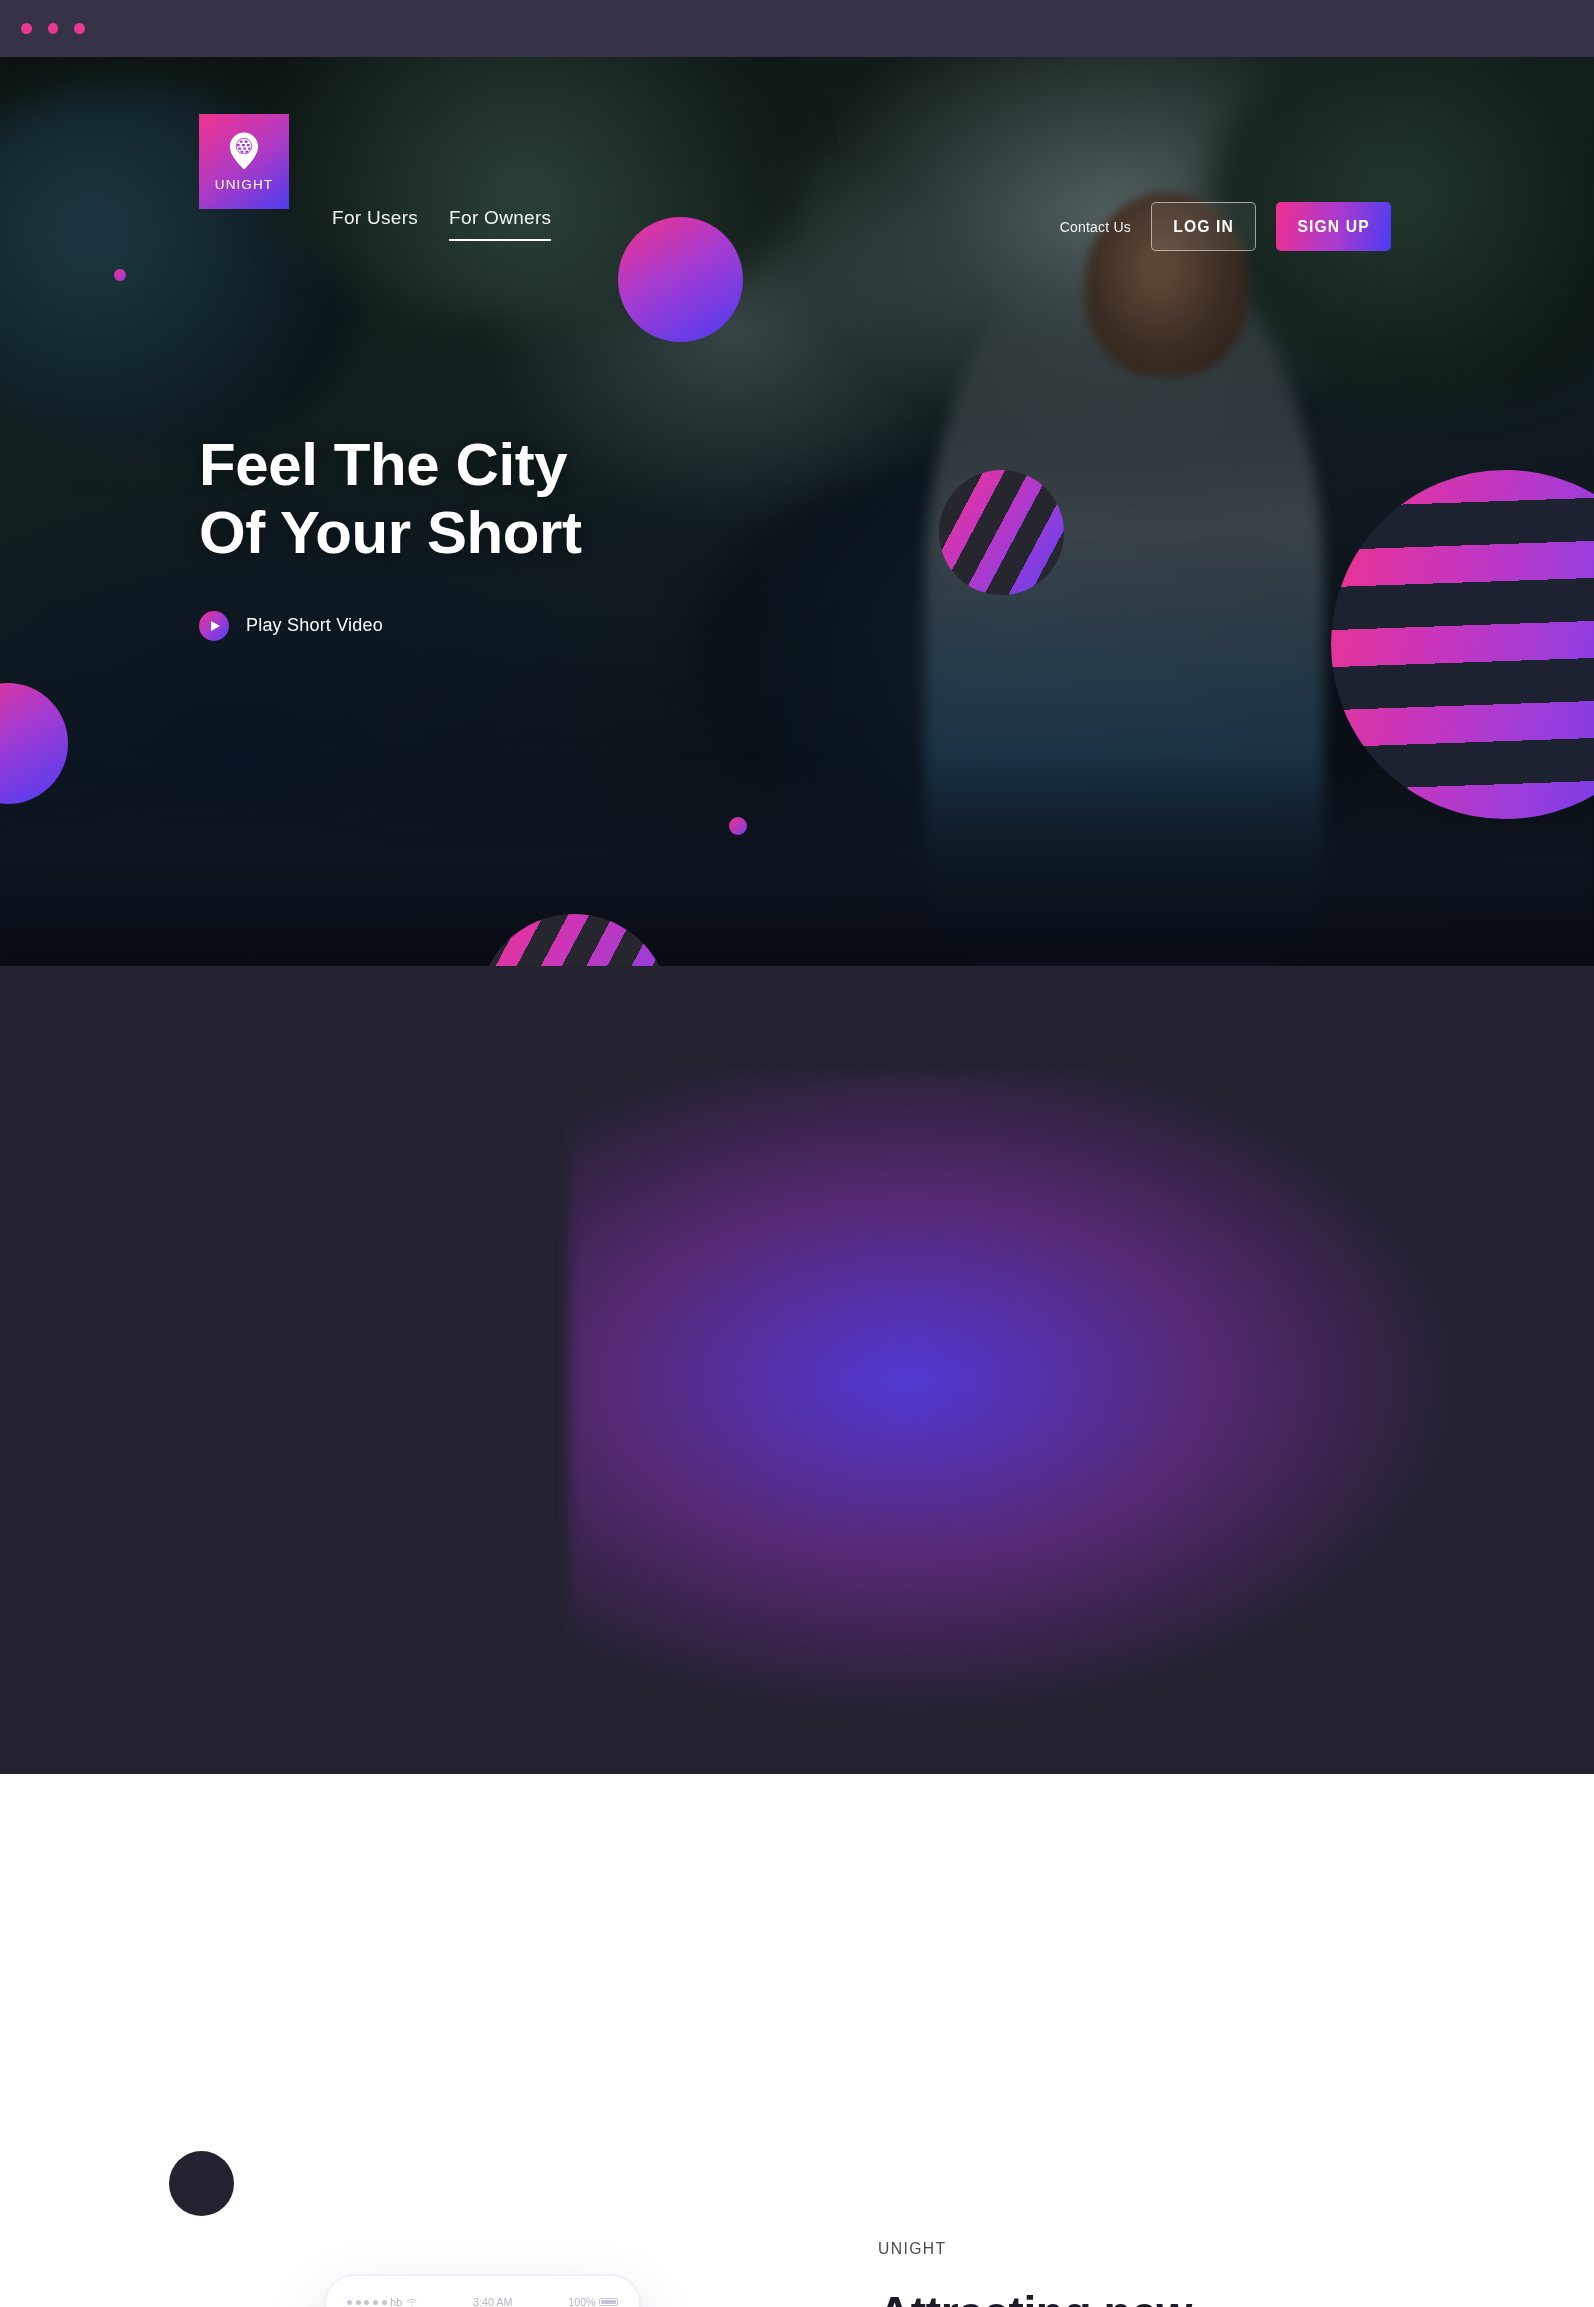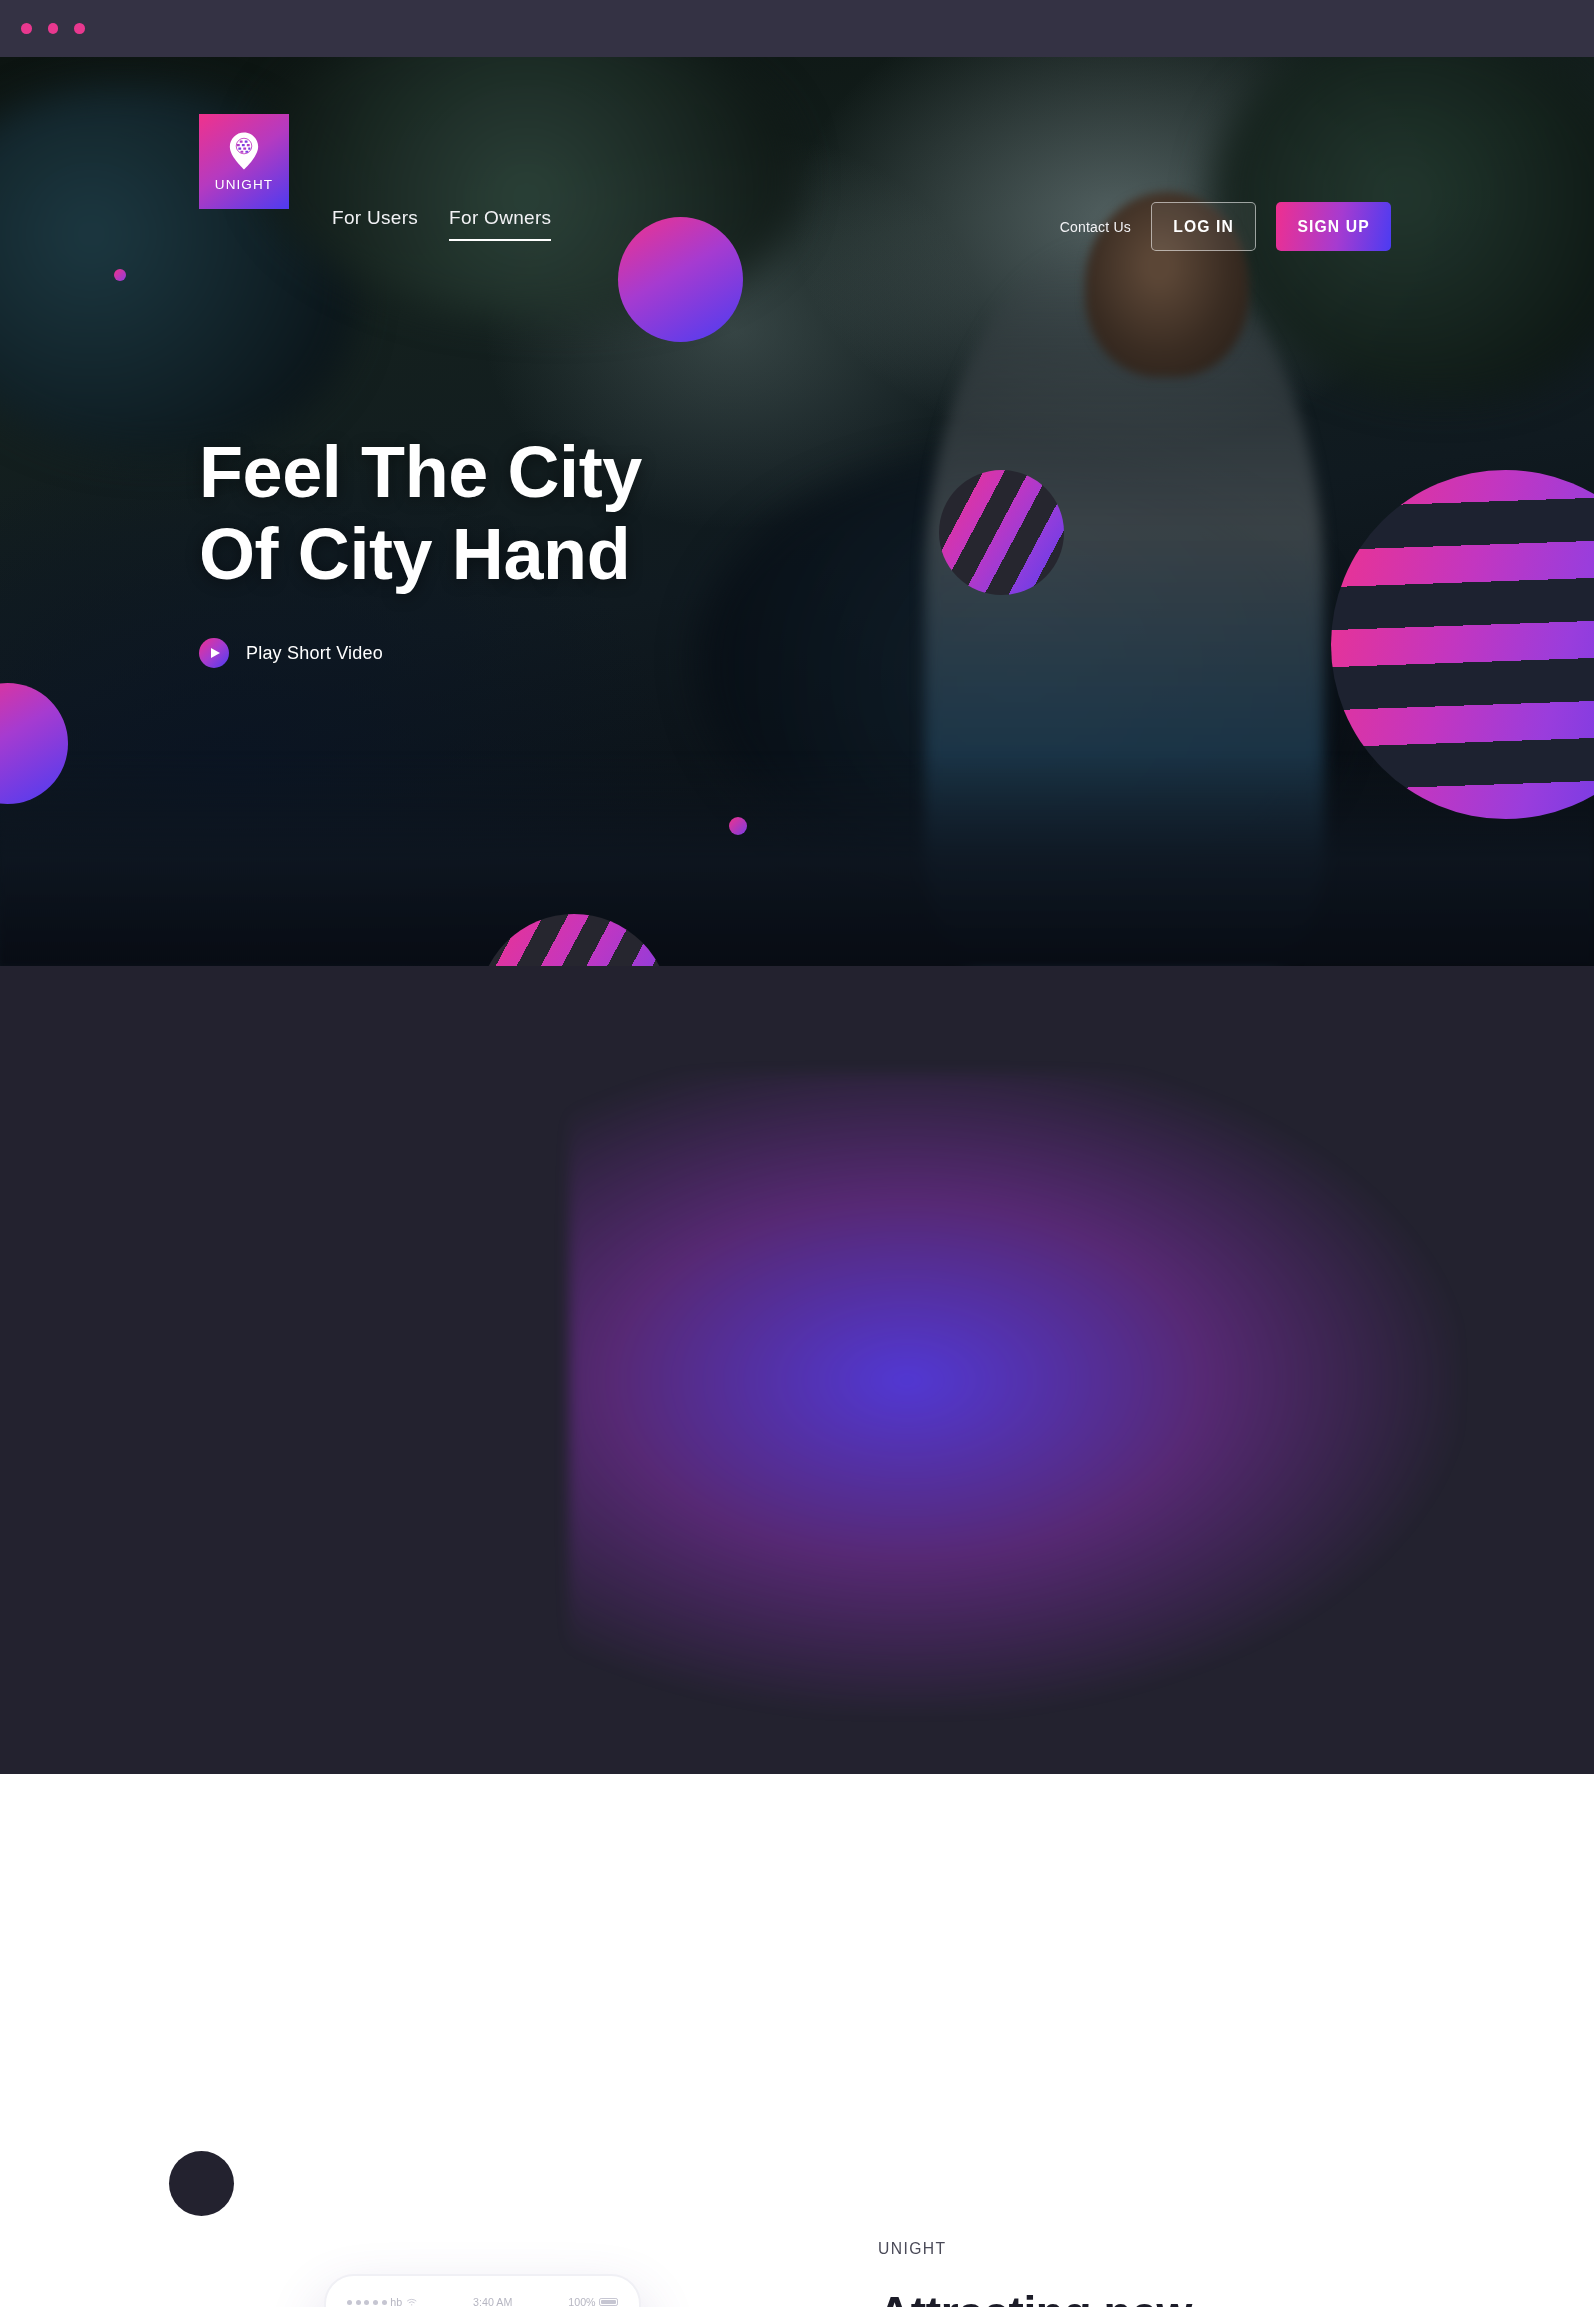--- a/index.html
+++ b/index.html
@@ -67,21 +67,21 @@
     border-radius: 5px; padding: 15.7px 21.3px; line-height: 1;
   }
   .btn-signup {
     color: #fff; font-size: 15.7px; letter-spacing: 1.1px; font-weight: 700;
     background: linear-gradient(100deg, #ef2f8f 0%, #a63bd0 55%, #4b3cf2 100%);
     border: none; border-radius: 5px; padding: 16.4px 21.3px; line-height: 1;
   }
 
   .hero-copy { position: absolute; left: 199px; top: 374px; z-index: 25; }
   .hero-title {
-    color: #fff; font-size: 72px; line-height: 1.14; font-weight: 700; letter-spacing: -0.4px;
+    color: #fff; font-size: 60px; line-height: 1.14; font-weight: 700; letter-spacing: -0.4px;
     text-shadow: 0 2.1px 15.7px rgba(0,0,0,.45);
   }
   .play-row { display: flex; align-items: center; gap: 17px; margin-top: 43px; }
   .play-circle {
     width: 30px; height: 30px; border-radius: 50%;
     background: linear-gradient(135deg, #ef2f8f 0%, #a63bd0 50%, #4b3cf2 100%);
     display: flex; align-items: center; justify-content: center;
   }
   .play-tri { width:0;height:0;border-left:9.3px solid #fff;border-top:5.7px solid transparent;border-bottom:5.7px solid transparent;margin-left:2.8px; }
   .play-label { color: #fff; font-size: 18px; letter-spacing: 0.2px; }
@@ -192,21 +192,21 @@
       <div class="nav-right">
         <a class="contact-link" href="#">Contact Us</a>
         <button class="btn-login">LOG IN</button>
         <button class="btn-signup">SIGN UP</button>
       </div>
     </div>
 
     <div class="hero-copy">
       <div class="hero-title">
         <div>Feel The City</div>
-        <div>Of City Hand</div>
+        <div>Of Your Short</div>
       </div>
       <div class="play-row">
         <span class="play-circle">
             <span class="play-tri"></span>
           </span>
         <span class="play-label">Play Short Video</span>
       </div>
     </div>
   </div>
 

